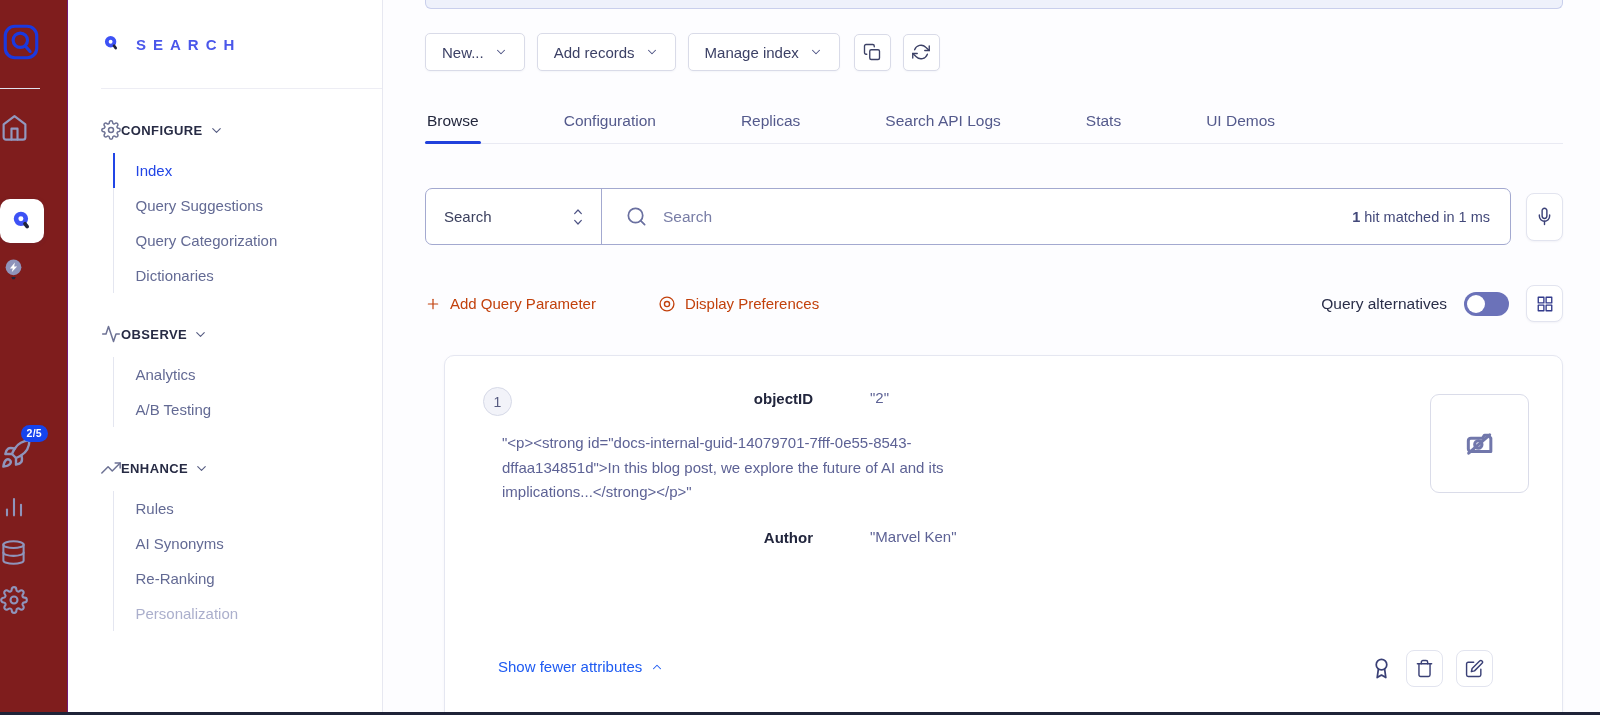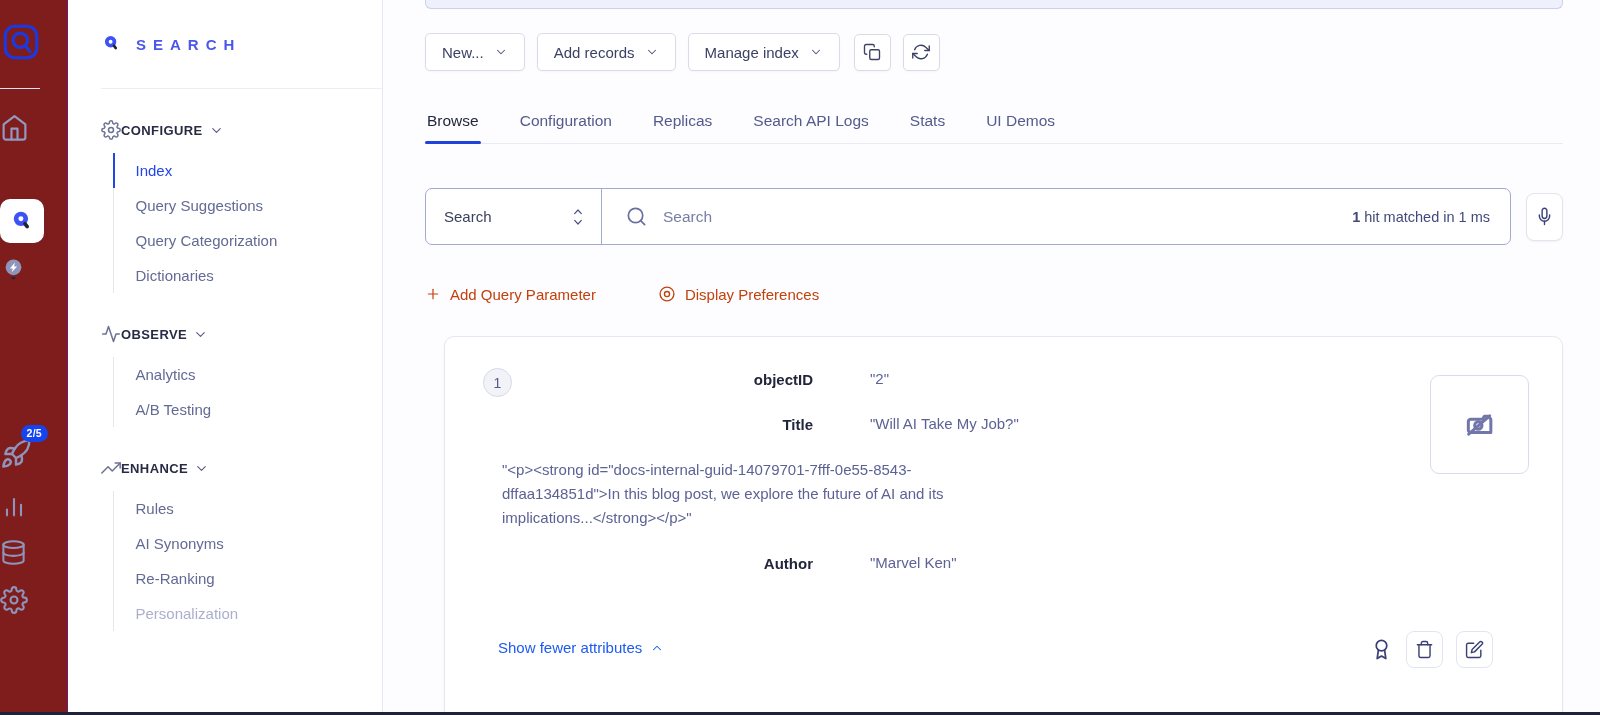--- a/index.html
+++ b/index.html
@@ -76,21 +76,21 @@
     font-size:15px; color:#3c4166; box-shadow:0 1px 2px rgba(35,40,90,.04);
   }
   .btn .chev { color:#4d5384; }
   .icon-btn {
     width:37px; height:37px; display:flex; align-items:center; justify-content:center;
     background:#fff; border:1px solid #d9dbe8; border-radius:5px; cursor:pointer;
     color:#3c4166; box-shadow:0 1px 2px rgba(35,40,90,.04);
   }
   .icon-btn.gap { margin-left:2px; }
 
-  .tabs { margin-top:35px; display:flex; border-bottom:1px solid #e9eaf3; }
+  .tabs { margin-top:35px; display:flex; border-bottom:1px solid #e9eaf3;gap:44px; }
   .tab {
     margin-right:37px; padding:6px 2px 13px; font-size:15.5px; color:#545a8c;
     cursor:pointer; position:relative; white-space:nowrap;
   }
   .tab.active { color:#23273d; }
   .tab.active::after {
     content:""; position:absolute; left:0; right:0; bottom:-1px; height:3px;
     background:#2141dc; border-radius:2px;
   }
 
@@ -410,32 +410,44 @@
     </span>
     <span class="qlink">
       <span>
         <svg class="icon" width="18" height="18" viewBox="0 0 24 24" stroke-width="2">
           <circle cx="12" cy="12" r="9.2"></circle>
           <circle cx="12" cy="12" r="3.4"></circle>
         </svg>
       </span>
       <span>Display Preferences</span>
     </span>
+    <div class="q-right">
+      <span class="qalt-label">Query alternatives</span>
+      <div class="toggle">
+          <div class="knob"></div>
+        </div>
+      <button class="grid-btn">
+        <span>
+          <svg class="icon" width="18" height="18" viewBox="0 0 24 24" stroke-width="2">
+            <rect x="3" y="3" width="7.5" height="7.5"></rect>
+            <rect x="13.5" y="3" width="7.5" height="7.5"></rect>
+            <rect x="3" y="13.5" width="7.5" height="7.5"></rect>
+            <rect x="13.5" y="13.5" width="7.5" height="7.5"></rect>
+          </svg>
+        </span>
+      </button>
+    </div>
   </div>
 
   <section class="hit-card">
     <div class="rank-badge">1</div>
     <div class="fields">
         <div class="frow">
           <div class="flabel">objectID</div>
           <div class="fvalue">"2"</div>
-        </div>
-        <div class="frow">
-          <div class="flabel">Title</div>
-          <div class="fvalue">"Will AI Take My Job?"</div>
         </div>
         <div class="frow">
           <div class="fvalue">"&lt;p&gt;&lt;strong id="docs-internal-guid-14079701-7fff-0e55-8543-dffaa134851d"&gt;In this blog post, we explore the future of AI and its implications...&lt;/strong&gt;&lt;/p&gt;"</div>
         </div>
         <div class="frow">
           <div class="flabel">Author</div>
           <div class="fvalue">"Marvel Ken"</div>
         </div>
       </div>
     <div class="img-placeholder">

